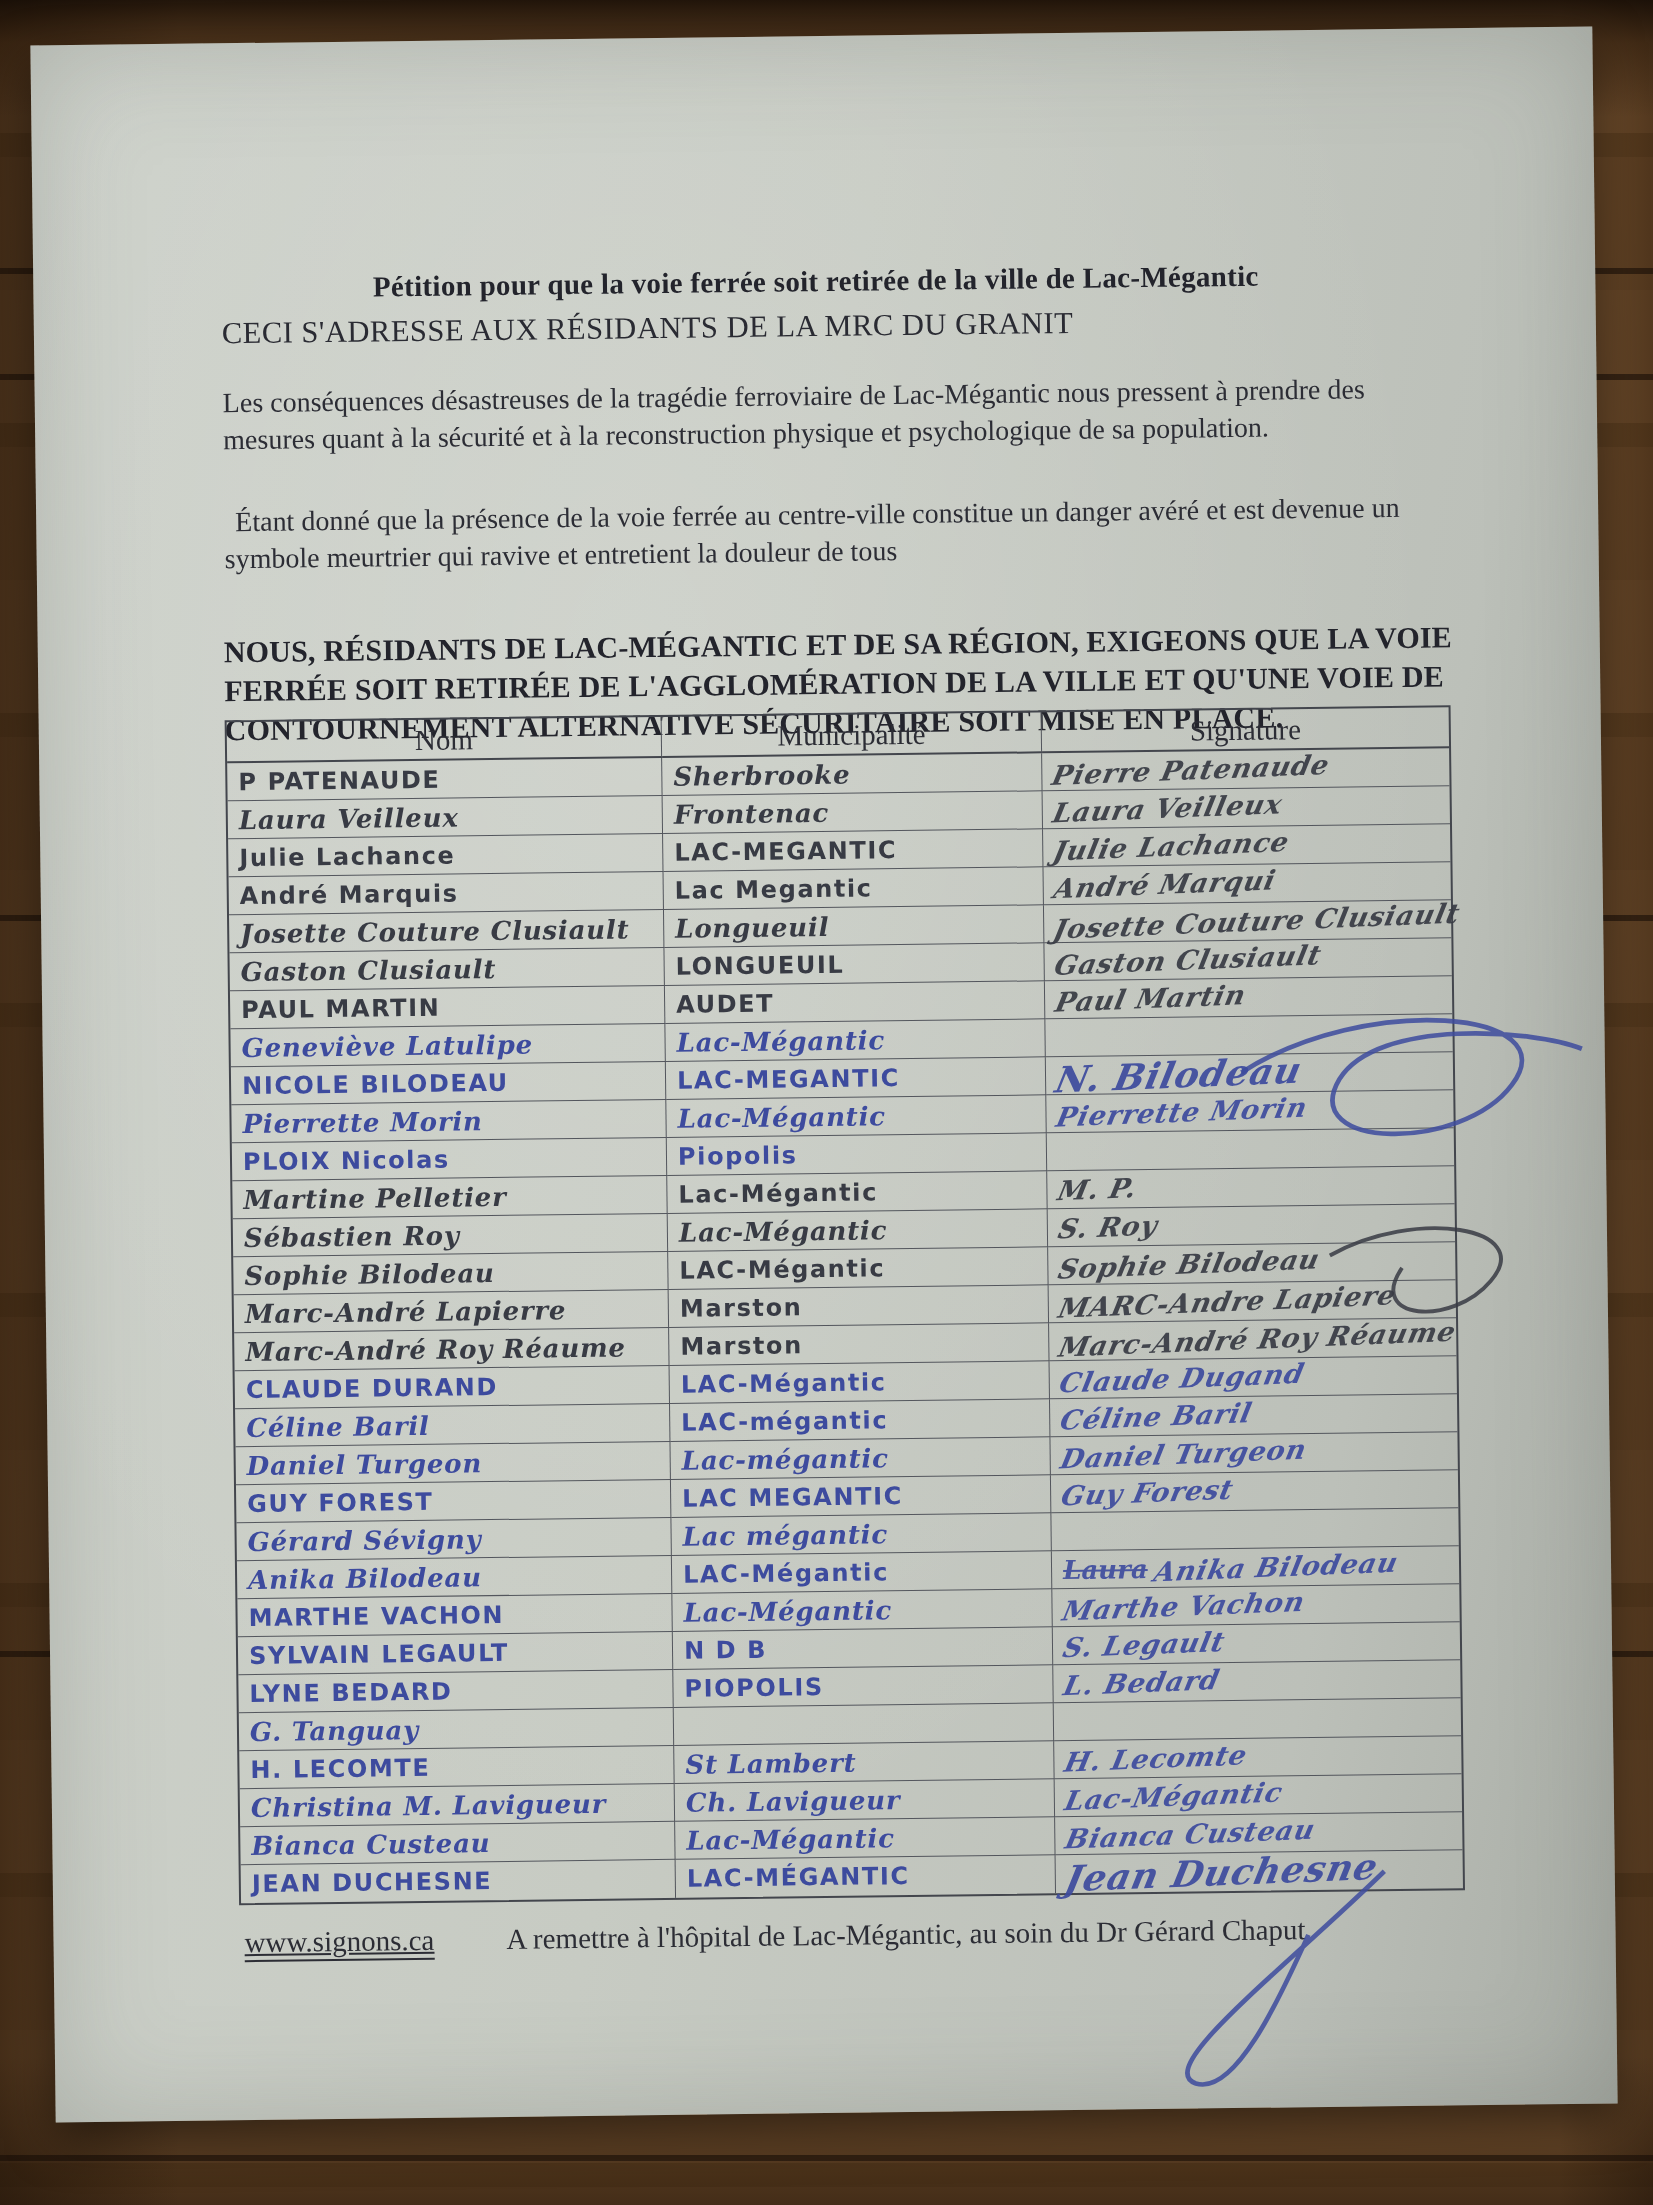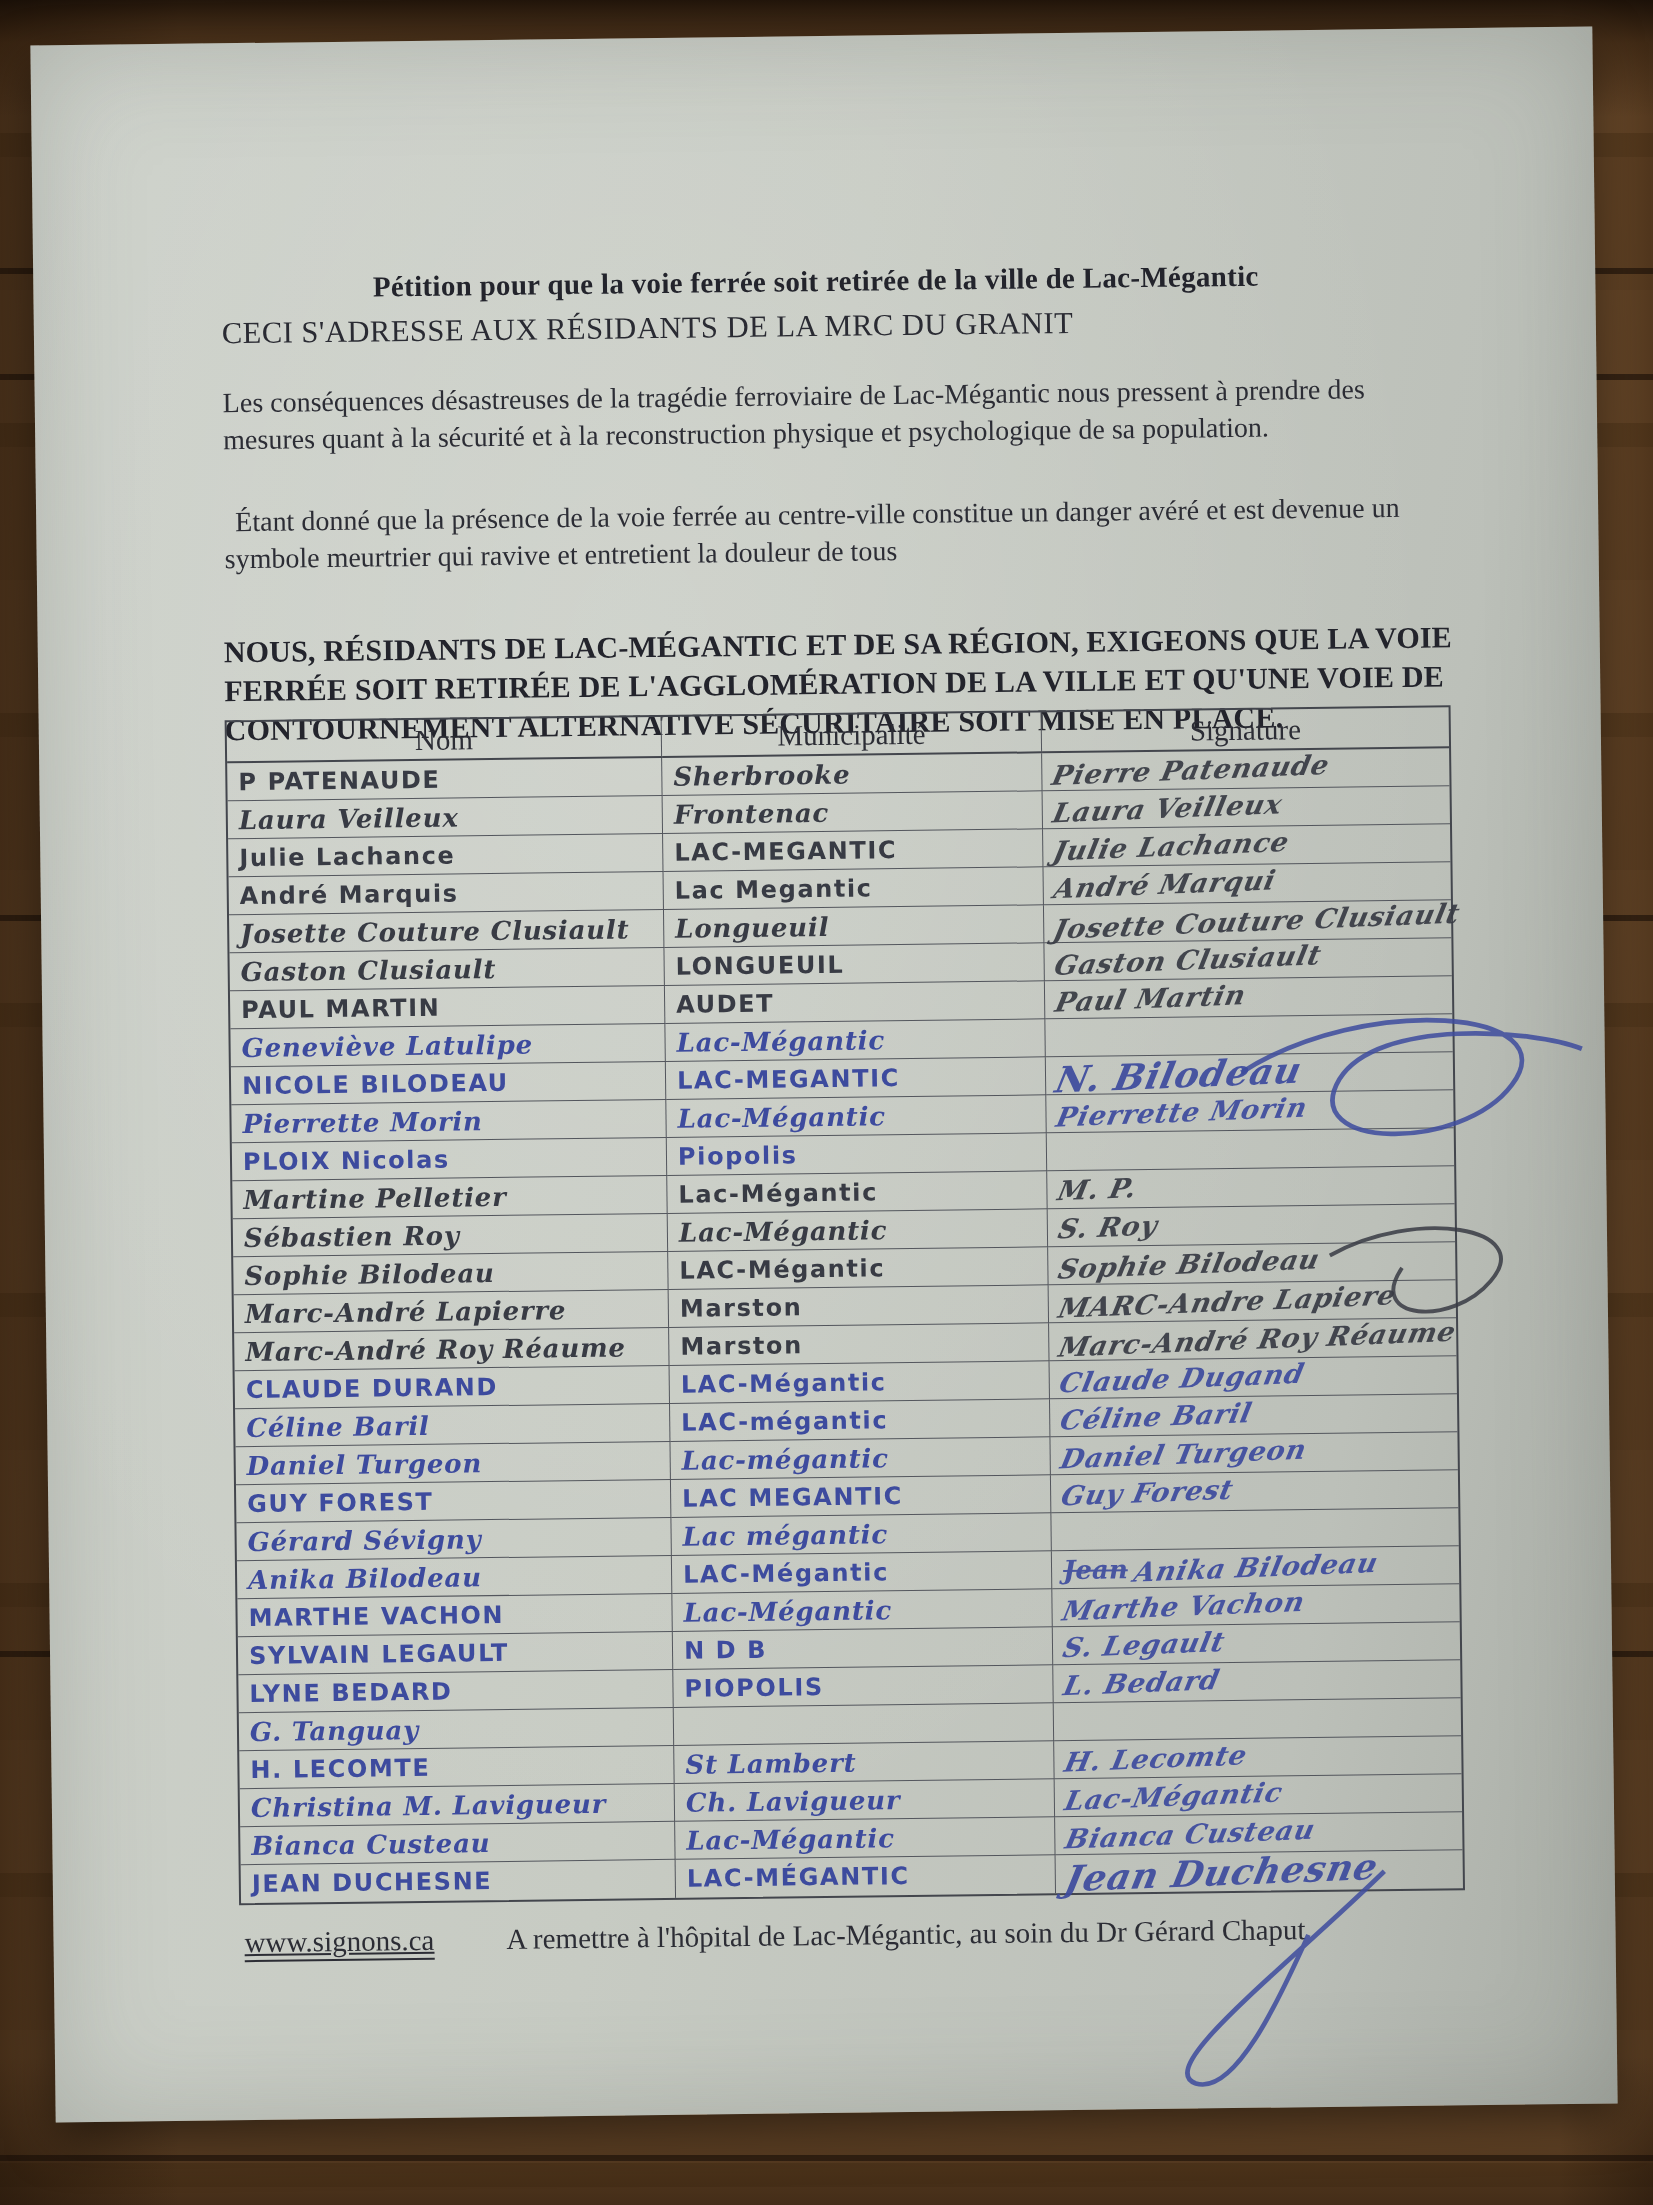--- a/index.html
+++ b/index.html
@@ -184,21 +184,21 @@
           <div class="cell sig-cell ink-blue"><span class="sig">Guy Forest</span></div>
         </div>
         <div class="trow">
           <div class="cell name hw-cursive ink-blue">Gérard Sévigny</div>
           <div class="cell muni hw-cursive ink-blue">Lac mégantic</div>
           <div class="cell sig-cell ink-blue"></div>
         </div>
         <div class="trow">
           <div class="cell name hw-cursive ink-blue">Anika Bilodeau</div>
           <div class="cell muni hw-print ink-blue">LAC-Mégantic</div>
-          <div class="cell sig-cell ink-blue"><span class="struck">Jean</span><span class="sig">Anika Bilodeau</span></div>
+          <div class="cell sig-cell ink-blue"><span class="struck">Laura</span><span class="sig">Anika Bilodeau</span></div>
         </div>
         <div class="trow">
           <div class="cell name hw-print ink-blue">MARTHE VACHON</div>
           <div class="cell muni hw-cursive ink-blue">Lac-Mégantic</div>
           <div class="cell sig-cell ink-blue"><span class="sig">Marthe Vachon</span></div>
         </div>
         <div class="trow">
           <div class="cell name hw-print ink-blue">SYLVAIN LEGAULT</div>
           <div class="cell muni hw-print ink-blue">N D B</div>
           <div class="cell sig-cell ink-blue"><span class="sig">S. Legault</span></div>

